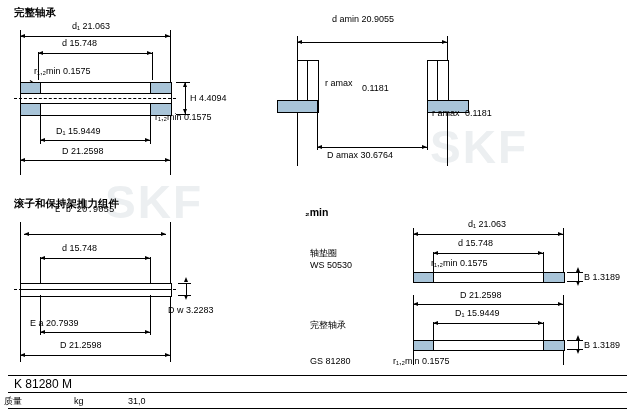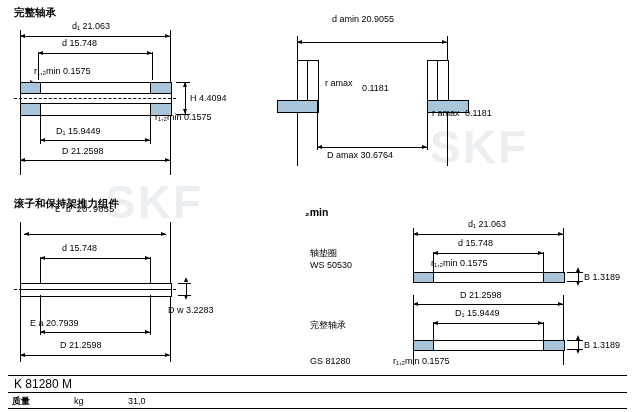--- a/index.html
+++ b/index.html
@@ -221,18 +221,18 @@
   <div class="ln hl abs" style="left:567px;top:349px;width:16px;"></div>
   <div class="arw arw-u abs" style="left:576px;top:335px;"></div>
   <div class="arw arw-d abs" style="left:576px;top:349px;"></div>
   <div class="lbl abs" style="left:584px;top:340px;">B 1.3189</div>
 
   <div class="lbl abs" style="left:393px;top:356px;">r₁,₂min  0.1575</div>
 
   <div class="divider" style="left:8px;top:375px;width:619px;"></div>
   <div class="lbl abs" style="left:14px;top:379px;font-size:12px;">K 81280 M</div>
   <div class="divider" style="left:8px;top:392px;width:619px;"></div>
-  <div class="lbl abs" style="left:12px;top:396px;font-weight:bold;">质量</div>
+  <div class="lbl abs" style="left:4px;top:396px;">质量</div>
   <div class="lbl abs" style="left:74px;top:396px;">kg</div>
   <div class="lbl abs" style="left:128px;top:396px;">31,0</div>
   <div class="divider" style="left:8px;top:408px;width:619px;"></div>
 
 </div>
 
 </body></html>

